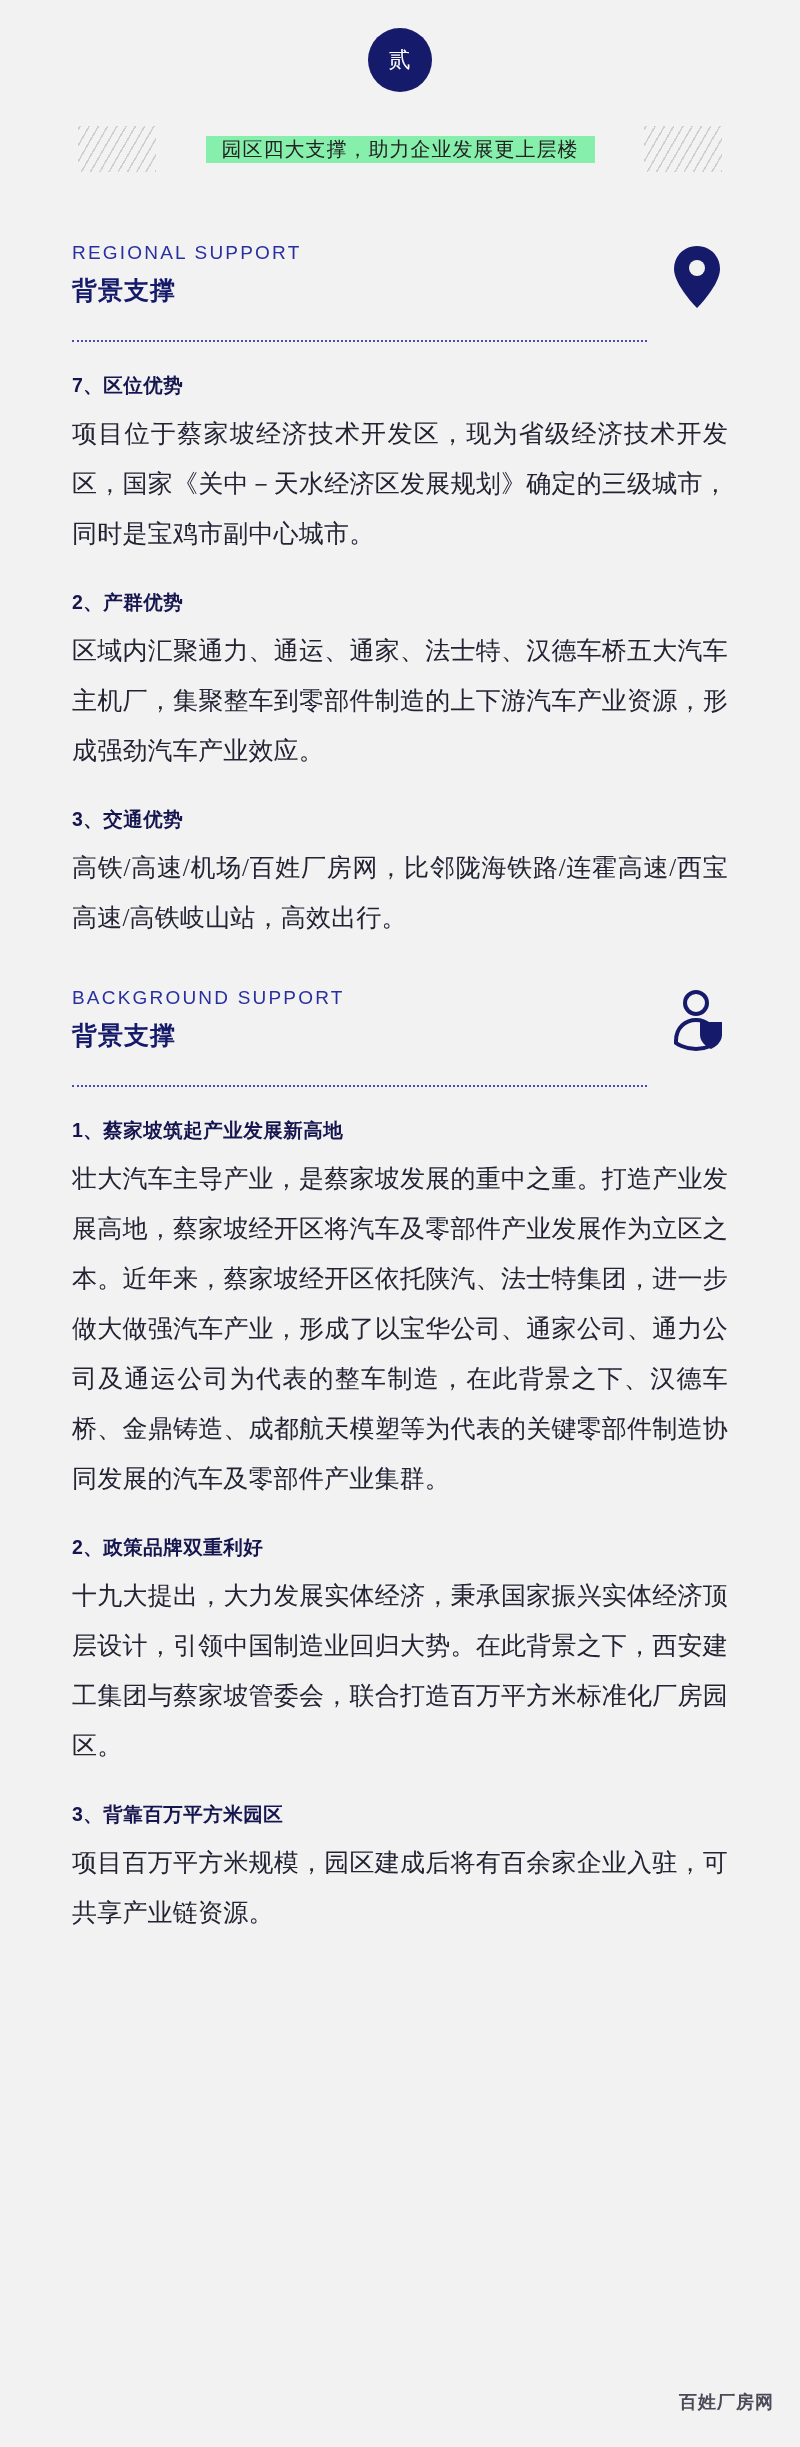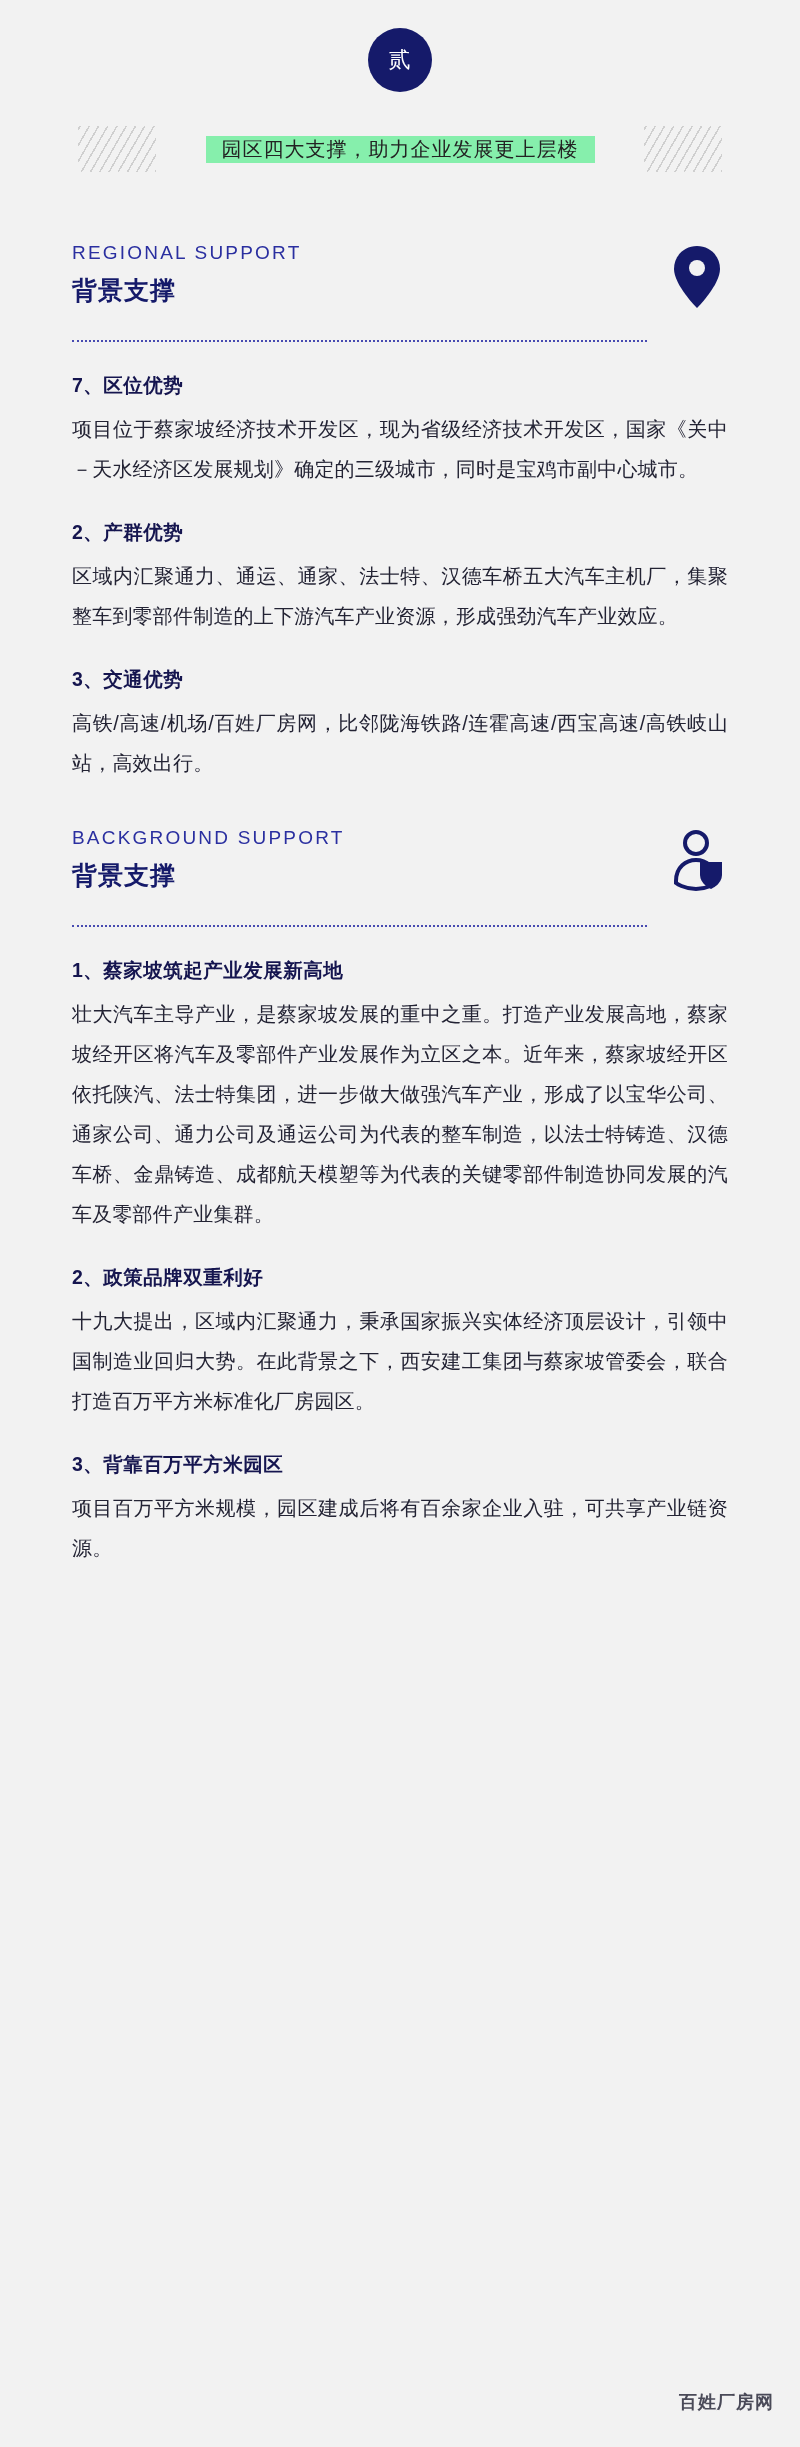--- a/index.html
+++ b/index.html
@@ -124,25 +124,26 @@
   
   .item { margin-top: 30px; }
   .item-title {
     font-size: 19.5px;
     font-weight: bold;
     color: #15154f;
     letter-spacing: .5px;
   }
   .item-body {
     margin-top: 10px;
-    font-size: 20px;
+    font-size: 25px;
     line-height: 2.0;
     color: #232334;
     letter-spacing: .2px;
     text-align: justify;
+    font-family: Liberation Serif, serif;
   }
 
   
   .footer {
     position: absolute;
     right: 26px;
     bottom: 33px;
     font-size: 18px;
     font-weight: bold;
     color: #4a4a58;
@@ -200,25 +201,25 @@
           <circle cx="30" cy="14" r="11" fill="none" stroke="#151a6a" stroke-width="4"></circle>
           <path d="M10 52 C10 38 20 31 30 31 C40 31 50 38 50 52 L50 54 C50 54 42 60 30 60 C18 60 10 54 10 54 Z" fill="none" stroke="#151a6a" stroke-width="4"></path>
           <path d="M34 33 L56 33 L56 46 C56 55 45 60 45 60 C45 60 34 55 34 46 Z" fill="#151a6a"></path>
         </svg>
       </div>
     </div>
     <div class="dotted"></div>
 
     <div class="item">
       <div class="item-title">1、蔡家坡筑起产业发展新高地</div>
-      <div class="item-body">壮大汽车主导产业，是蔡家坡发展的重中之重。打造产业发展高地，蔡家坡经开区将汽车及零部件产业发展作为立区之本。近年来，蔡家坡经开区依托陕汽、法士特集团，进一步做大做强汽车产业，形成了以宝华公司、通家公司、通力公司及通运公司为代表的整车制造，以法士特铸造、汉德车桥、金鼎铸造、成都航天模塑等为代表的关键零部件制造协同发展的汽车及零部件产业集群。</div>
+      <div class="item-body">壮大汽车主导产业，是蔡家坡发展的重中之重。打造产业发展高地，蔡家坡经开区将汽车及零部件产业发展作为立区之本。近年来，蔡家坡经开区依托陕汽、法士特集团，进一步做大做强汽车产业，形成了以宝华公司、通家公司、通力公司及通运公司为代表的整车制造，在此背景之下、汉德车桥、金鼎铸造、成都航天模塑等为代表的关键零部件制造协同发展的汽车及零部件产业集群。</div>
     </div>
     <div class="item">
       <div class="item-title">2、政策品牌双重利好</div>
-      <div class="item-body">十九大提出，区域内汇聚通力，秉承国家振兴实体经济顶层设计，引领中国制造业回归大势。在此背景之下，西安建工集团与蔡家坡管委会，联合打造百万平方米标准化厂房园区。</div>
+      <div class="item-body">十九大提出，大力发展实体经济，秉承国家振兴实体经济顶层设计，引领中国制造业回归大势。在此背景之下，西安建工集团与蔡家坡管委会，联合打造百万平方米标准化厂房园区。</div>
     </div>
     <div class="item">
       <div class="item-title">3、背靠百万平方米园区</div>
       <div class="item-body">项目百万平方米规模，园区建成后将有百余家企业入驻，可共享产业链资源。</div>
     </div>
   </div>
 
   <div class="footer">百姓厂房网</div>
 </div>
 

